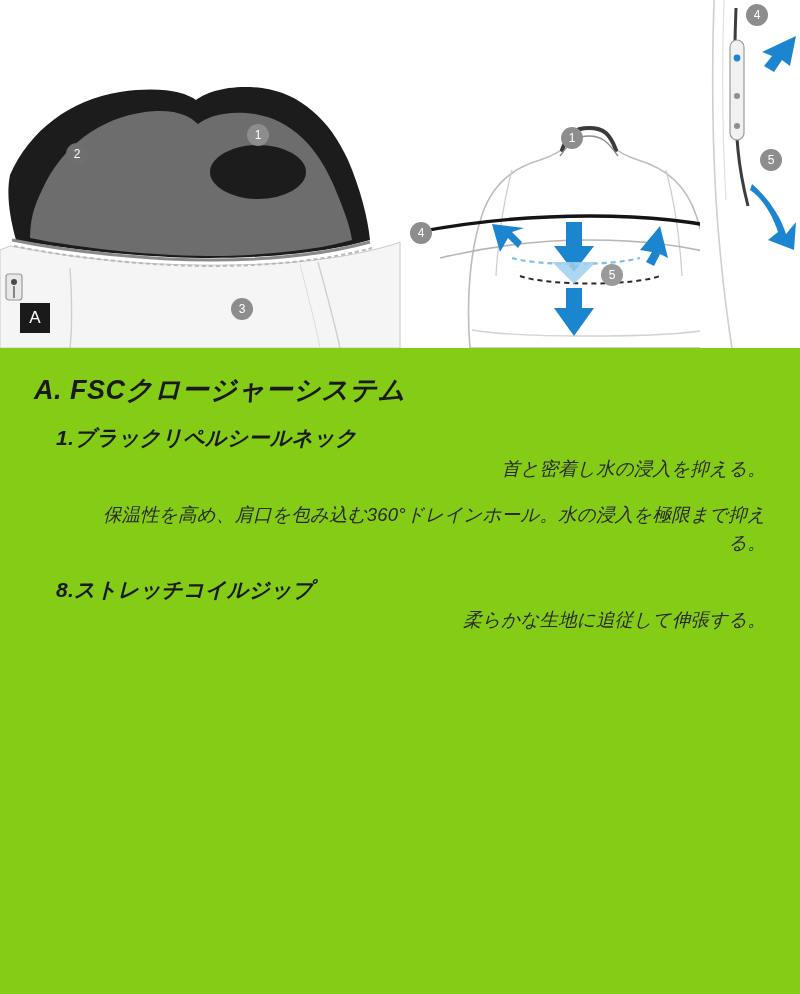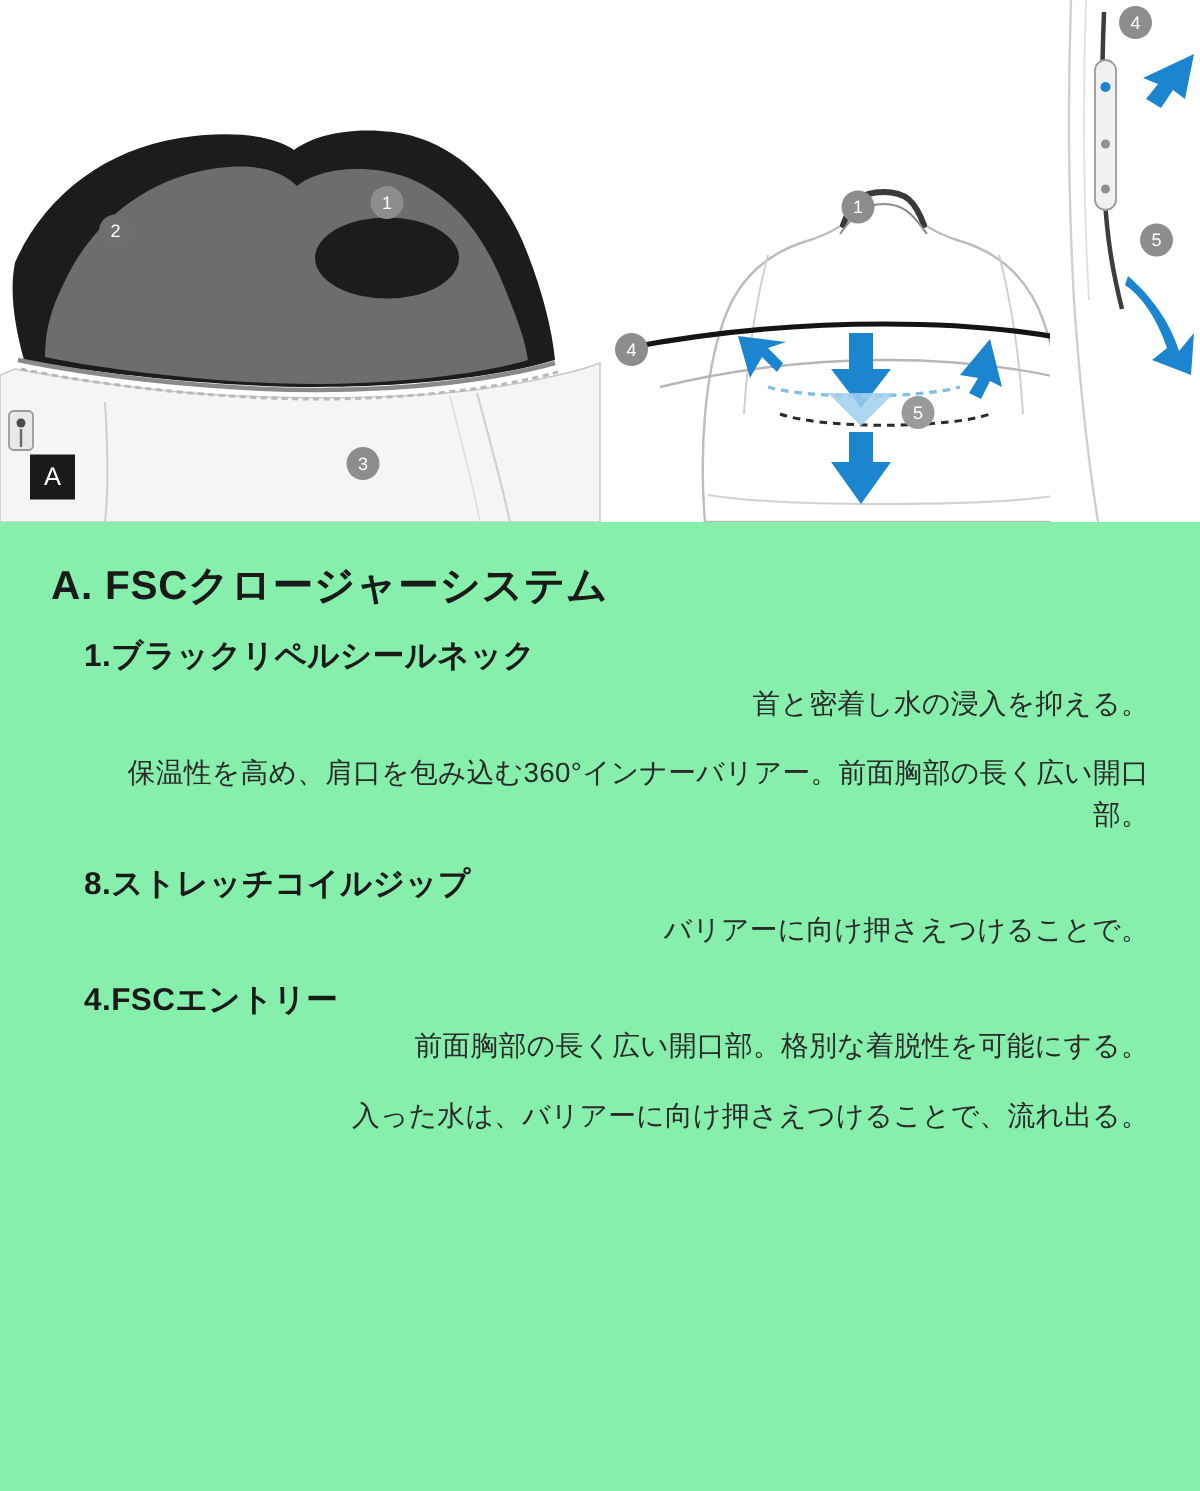--- a/index.html
+++ b/index.html
@@ -62,23 +62,24 @@
     font-size: 17px;
     line-height: 30px;
     text-align: center;
     font-family: "Liberation Sans", sans-serif;
   }
 
   
   .content {
     position: relative;
     padding: 26px 34px 10px 34px;
-    background: #86efac;
+    background: #84cc16;
     height: 646px;
     box-sizing: border-box;
+    font-style: italic;
   }
 
   .section-title {
     font-size: 27px;
     font-weight: bold;
     color: #1a1a1a;
     letter-spacing: 0.5px;
     margin: 0 0 18px 0;
     line-height: 1.2;
   }
@@ -219,31 +220,26 @@
 
   <div class="content">
     <h2 class="section-title">A. FSCクロージャーシステム</h2>
 
     <div class="item">
       <p class="item-title">1.ブラックリペルシールネック</p>
       <p class="item-desc">首と密着し水の浸入を抑える。</p>
     </div>
 
     <div class="item">
-      <p class="item-desc">保温性を高め、肩口を包み込む360°インナーバリアー。前面胸部の長く広い開口部。</p>
+      <p class="item-desc">保温性を高め、肩口を包み込む360°ドレインホール。水の浸入を極限まで抑える。</p>
     </div>
 
     <div class="item">
       <p class="item-title">8.ストレッチコイルジップ</p>
-      <p class="item-desc">バリアーに向け押さえつけることで。</p>
-    </div>
-
-    <div class="item">
-      <p class="item-title">4.FSCエントリー</p>
-      <p class="item-desc">前面胸部の長く広い開口部。格別な着脱性を可能にする。</p>
-    </div>
-
-    <div class="item">
-      <p class="item-desc">入った水は、バリアーに向け押さえつけることで、流れ出る。</p>
+      <p class="item-desc">柔らかな生地に追従して伸張する。</p>
+    </div>
+
+
+    <div class="item">
     </div>
   </div>
 
 </div>
 
 </body></html>

